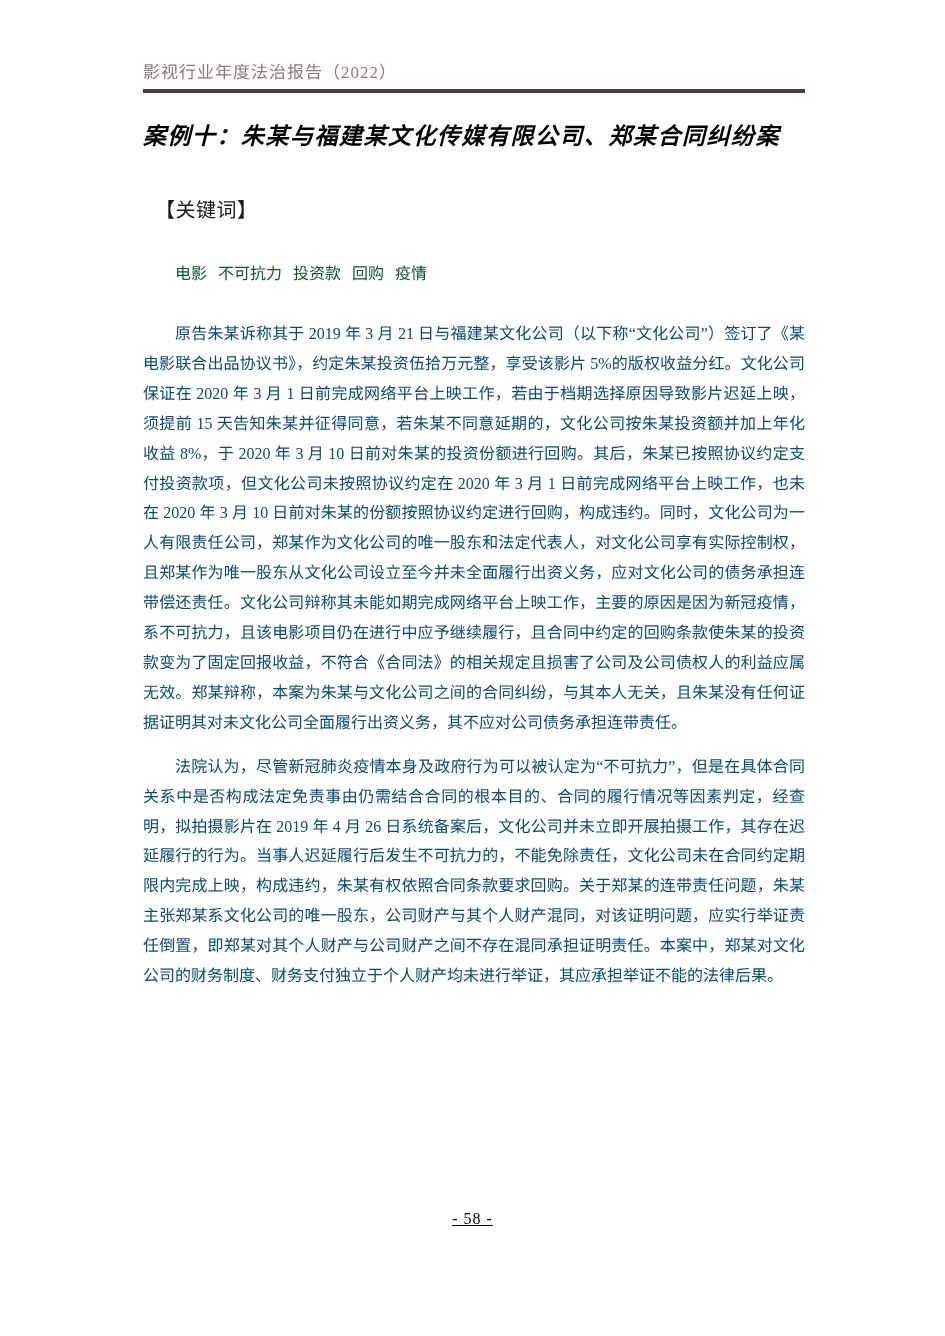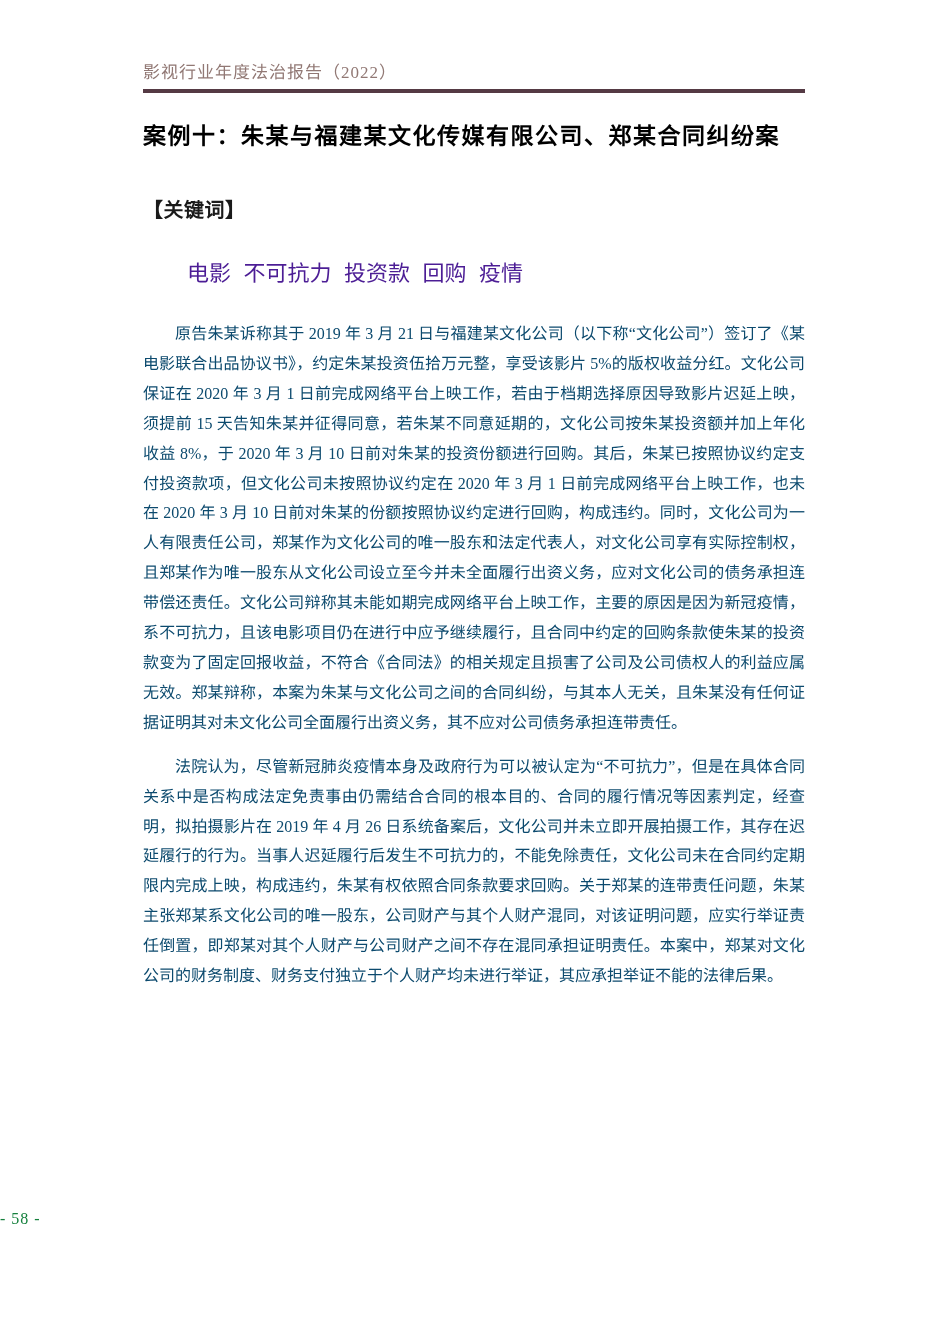--- a/index.html
+++ b/index.html
@@ -37,38 +37,39 @@
     border: none;
   }
   
   .case-title {
     margin: 30px 0 0 0;
     font-size: 23px;
     line-height: 28px;
     font-weight: bold;
     color: #000000;
     letter-spacing: 1.5px;
+    font-style: italic;
   }
   
   .section-heading {
-    margin: 0;
+    margin: 12px;
     font-size: 20px;
     line-height: 27px;
-    font-weight: bold;
+    font-weight: normal;
     color: #1a1a1a;
     letter-spacing: 0.5px;
   }
   .section-heading.keywords-heading { margin-top: 46px; }
   .section-heading.facts-heading    { margin-top: 23px; }
   
   .keywords-line {
     margin: 36px 0 0 0;
-    font-size: 22px;
+    font-size: 16px;
     line-height: 27px;
-    color: #4c1d95;
+    color: #14532d;
     text-indent: 2em;
     word-spacing: 7px;
   }
   
   .body-para {
     margin: 0;
     font-size: 16px;
     line-height: 29.9px;
     color: #0c4a6e;
     text-align: justify;
@@ -76,23 +77,25 @@
     font-family: Liberation Serif, serif;
   }
   .body-para.first  { margin-top: 32px; }
   .body-para.second { margin-top: 14px; }
   
   .page-footer {
     position: absolute;
     left: 0;
     right: 0;
     top: 1210px;
+    text-align: center;
     font-size: 16px;
-    color: #15803d;
+    color: #000000;
     letter-spacing: 1px;
+    text-decoration: underline;
   }
 </style>
 </head>
 <body>
 
 <div class="page">
 
   <header>
     <div class="running-head">影视行业年度法治报告（2022）</div>
     <div class="header-rule"></div>

